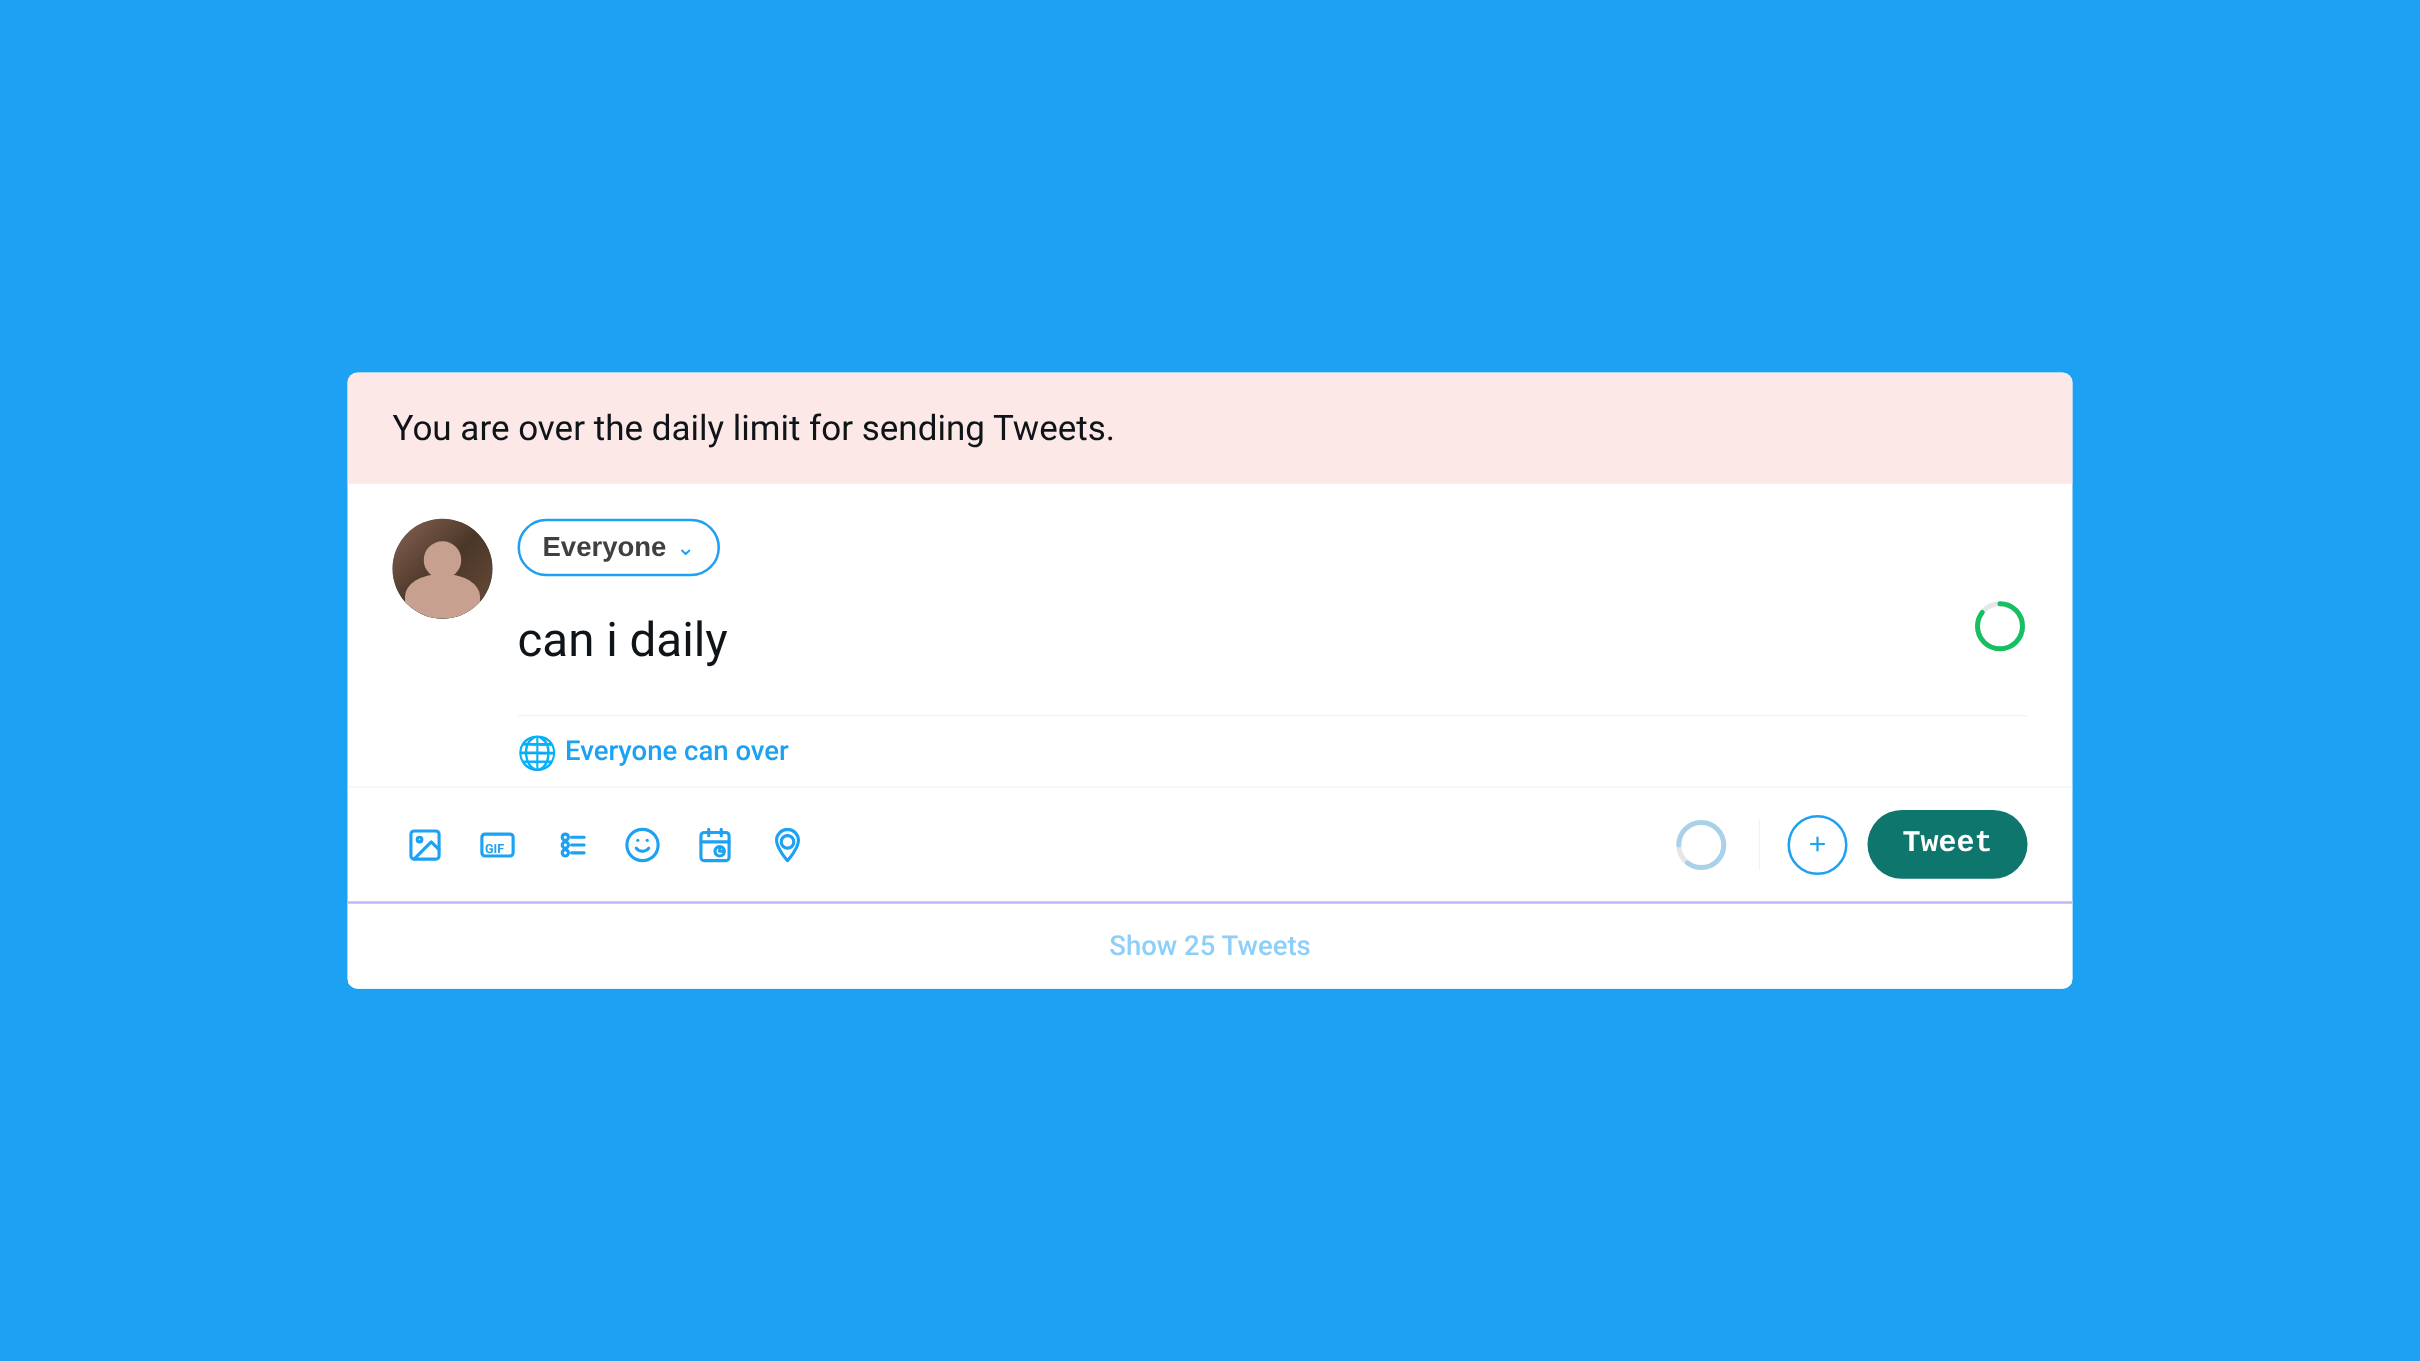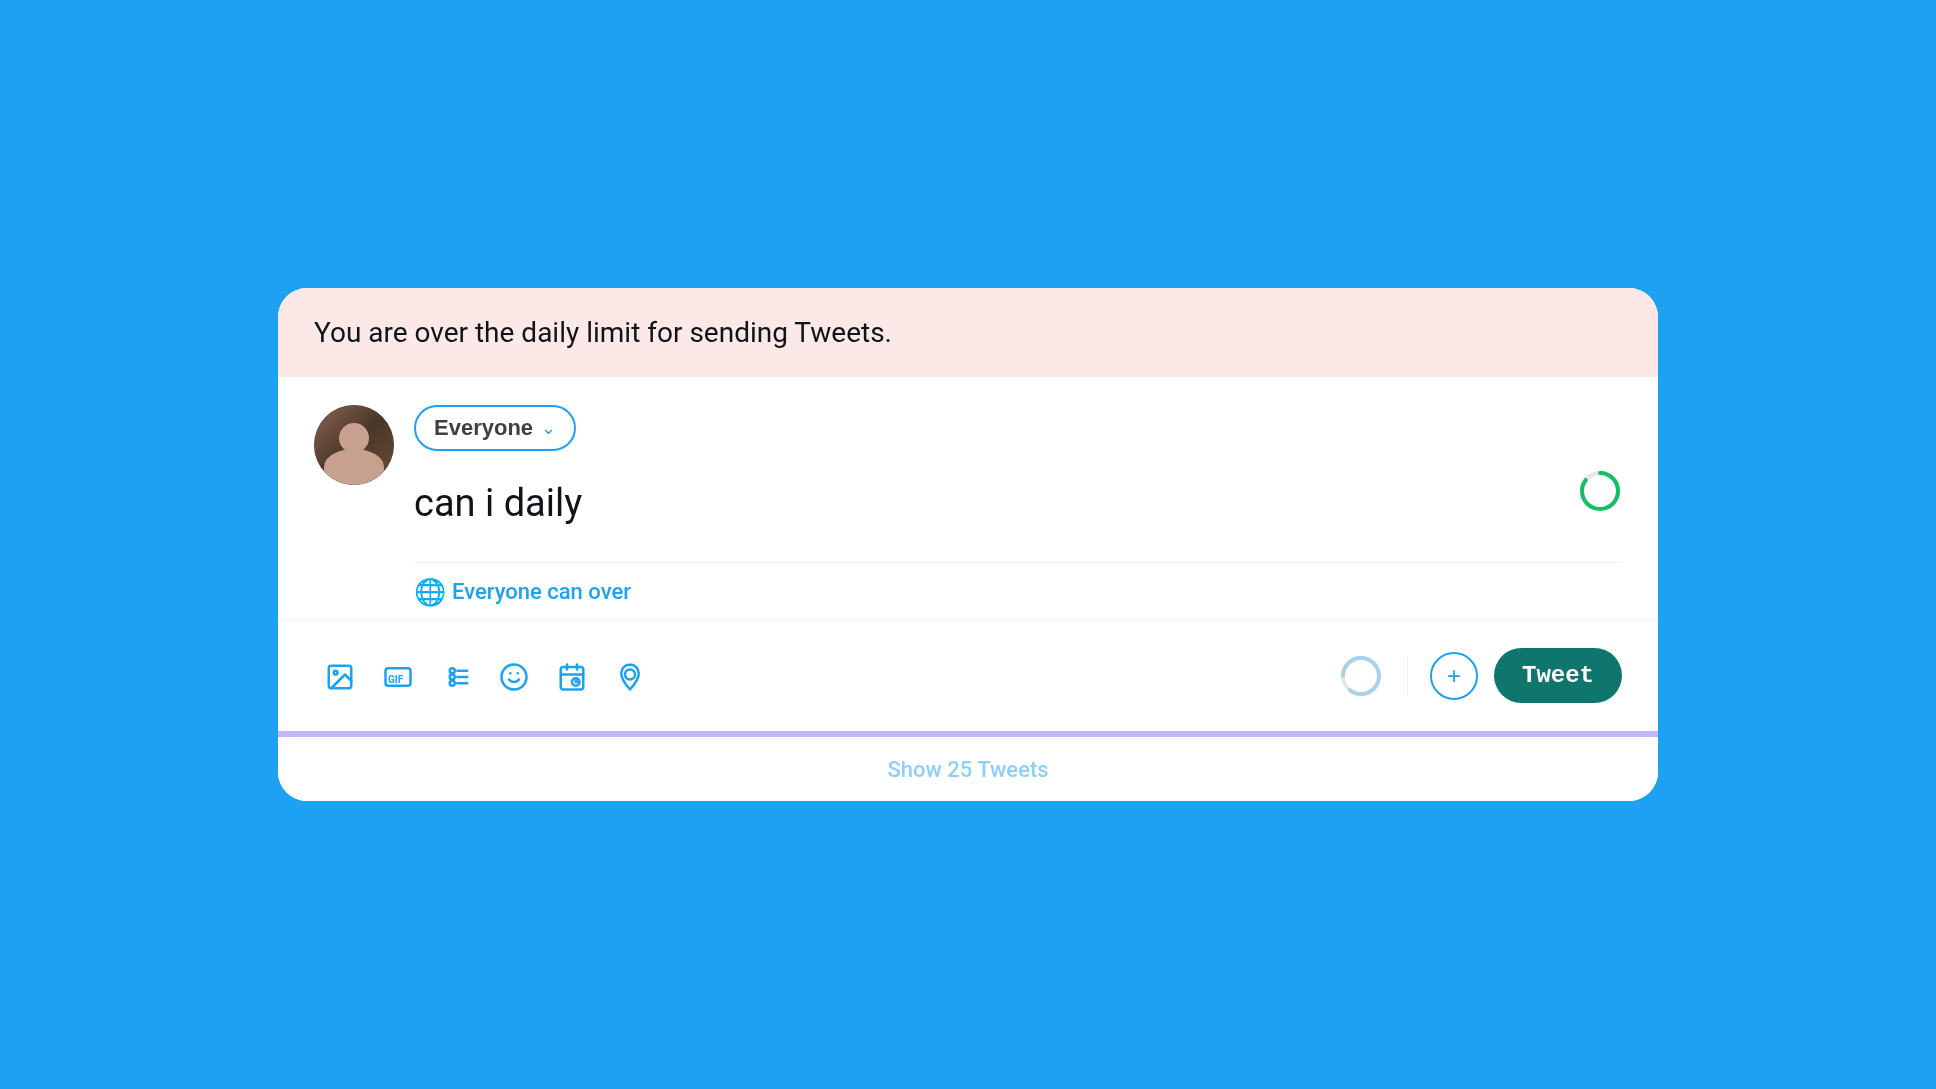--- a/index.html
+++ b/index.html
@@ -9,21 +9,21 @@
       width: 1936px;
       height: 1089px;
       display: flex;
       align-items: center;
       justify-content: center;
       font-family: -apple-system, BlinkMacSystemFont, "Segoe UI", Roboto, Helvetica, Arial, sans-serif;
     }
 
     .card {
       background: #fff;
-      border-radius: 29px;
+      border-radius: 8px;
       width: 1380px;
       overflow: hidden;
     }
 
     .banner {
       background-color: #FDE8E8;
       padding: 28px 36px;
     }
 
     .banner-text {
@@ -137,22 +137,22 @@
     }
 
     .everyone-reply-text {
       color: #1DA1F2;
       font-size: 22px;
       font-weight: 500;
     }
 
     .toolbar {
       display: flex;
-      align-items: flex-end;
-      padding: 28px 36px;
+      align-items: center;
+      padding: 18px 36px;
       border-top: 1px solid #EFF3F4;
       gap: 10px;
     }
 
     .toolbar-icons {
       display: flex;
       align-items: center;
       gap: 6px;
       flex: 1;
     }
@@ -218,21 +218,21 @@
       padding: 14px 28px;
       font-size: 24px;
       font-weight: 800;
       cursor: pointer;
       min-width: 120px;
       font-family: Liberation Mono, monospace;
     }
 
     .bottom-bar {
       background: #fff;
-      border-top: 6px solid #c4b5fd;
+      border-top: 2px solid #c4b5fd;
       height: 70px;
       display: flex;
       align-items: center;
       justify-content: center;
     }
 
     .bottom-hint {
       color: #1DA1F2;
       font-size: 22px;
       font-weight: 500;

